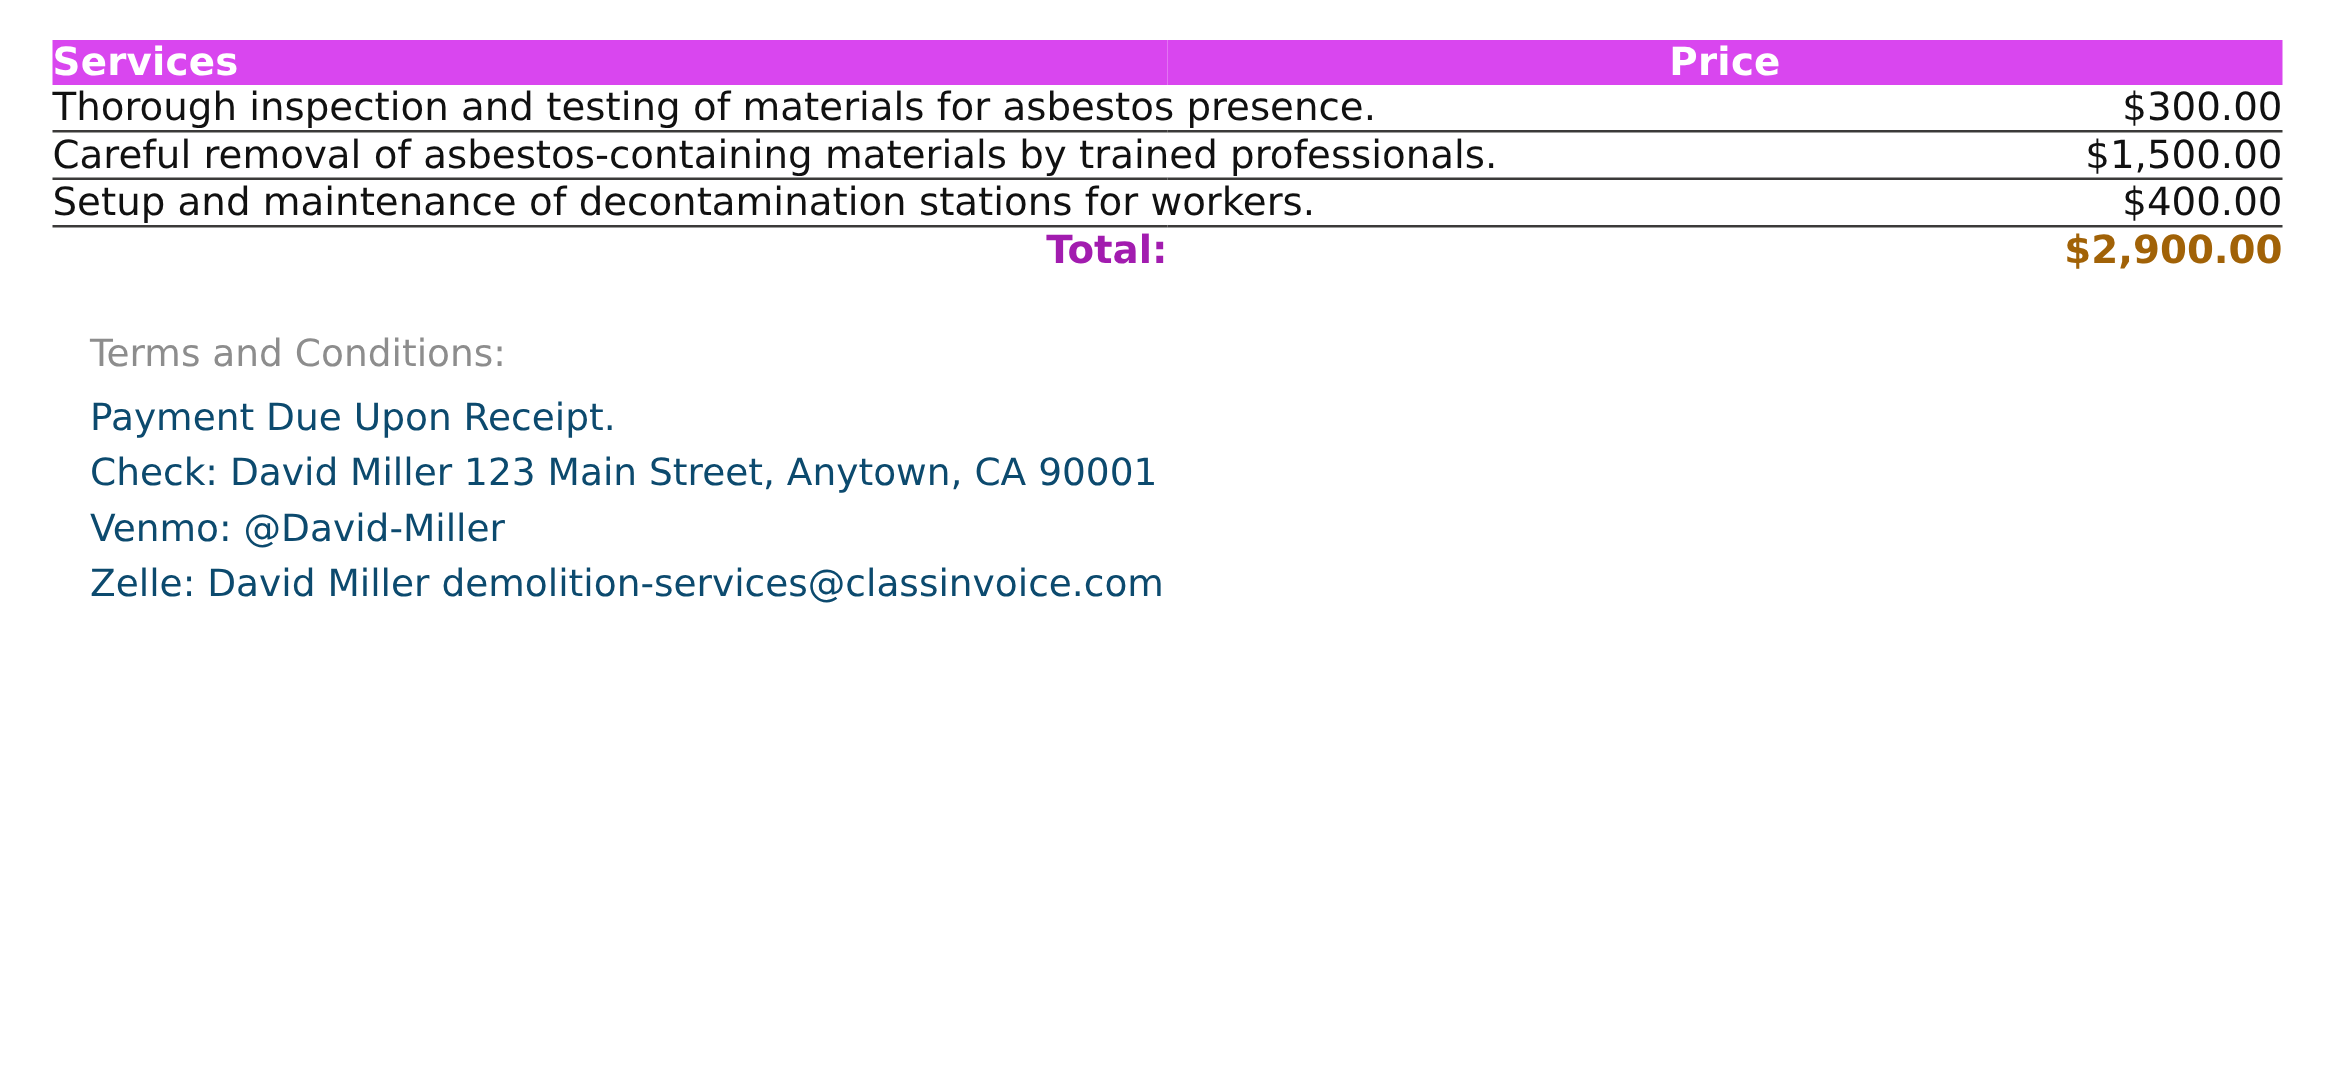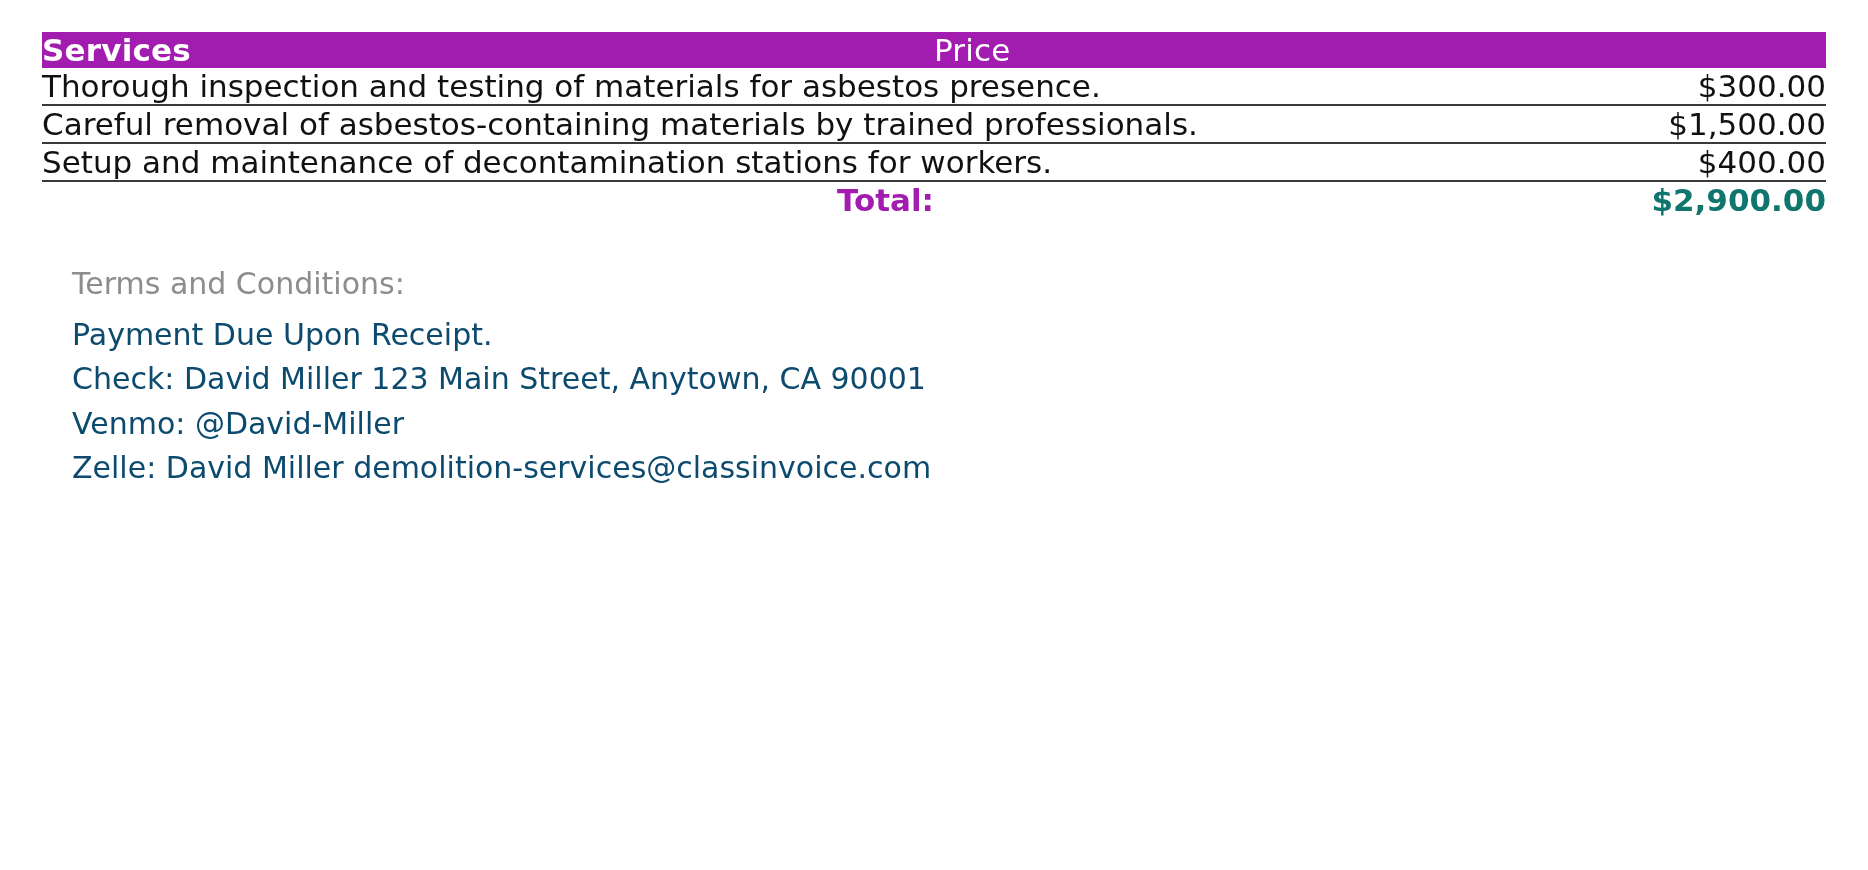--- a/index.html
+++ b/index.html
@@ -26,35 +26,35 @@
     width: 100%;
     border-collapse: collapse;
     table-layout: fixed;
   }
   .services-table th,
   .services-table td {
     padding: 0;
     vertical-align: middle;
   }
   .table-head-row {
-    background: #a21caf;
+    background: #d946ef;
   }
   .th-services {
     text-align: left;
     color: #ffffff;
     font-size: 31px;
     font-weight: bold;
     padding: 18px 0 18px 24px;
     letter-spacing: 0.2px;
   }
   .th-price {
-    text-align: left;
+    text-align: center;
     color: #ffffff;
     font-size: 31px;
-    font-weight: normal;
+    font-weight: bold;
     padding: 18px 24px 18px 0;
     letter-spacing: 0.2px;
   }
   .row-desc {
     text-align: left;
     font-size: 31px;
     color: #111111;
     padding: 18px 0 18px 6px;
     border-bottom: 2px solid #3b3a39;
     white-space: nowrap;
@@ -71,21 +71,21 @@
     text-align: right;
     font-size: 31px;
     font-weight: bold;
     color: #a21caf;
     padding: 20px 34px 6px 0;
   }
   .total-value {
     text-align: right;
     font-size: 31px;
     font-weight: bold;
-    color: #0f766e;
+    color: #a16207;
     padding: 20px 6px 6px 0;
     white-space: nowrap;
   }
 
   
   .terms {
     margin-top: 48px;
     padding-left: 4px;
     margin-left: 26px;
   }

